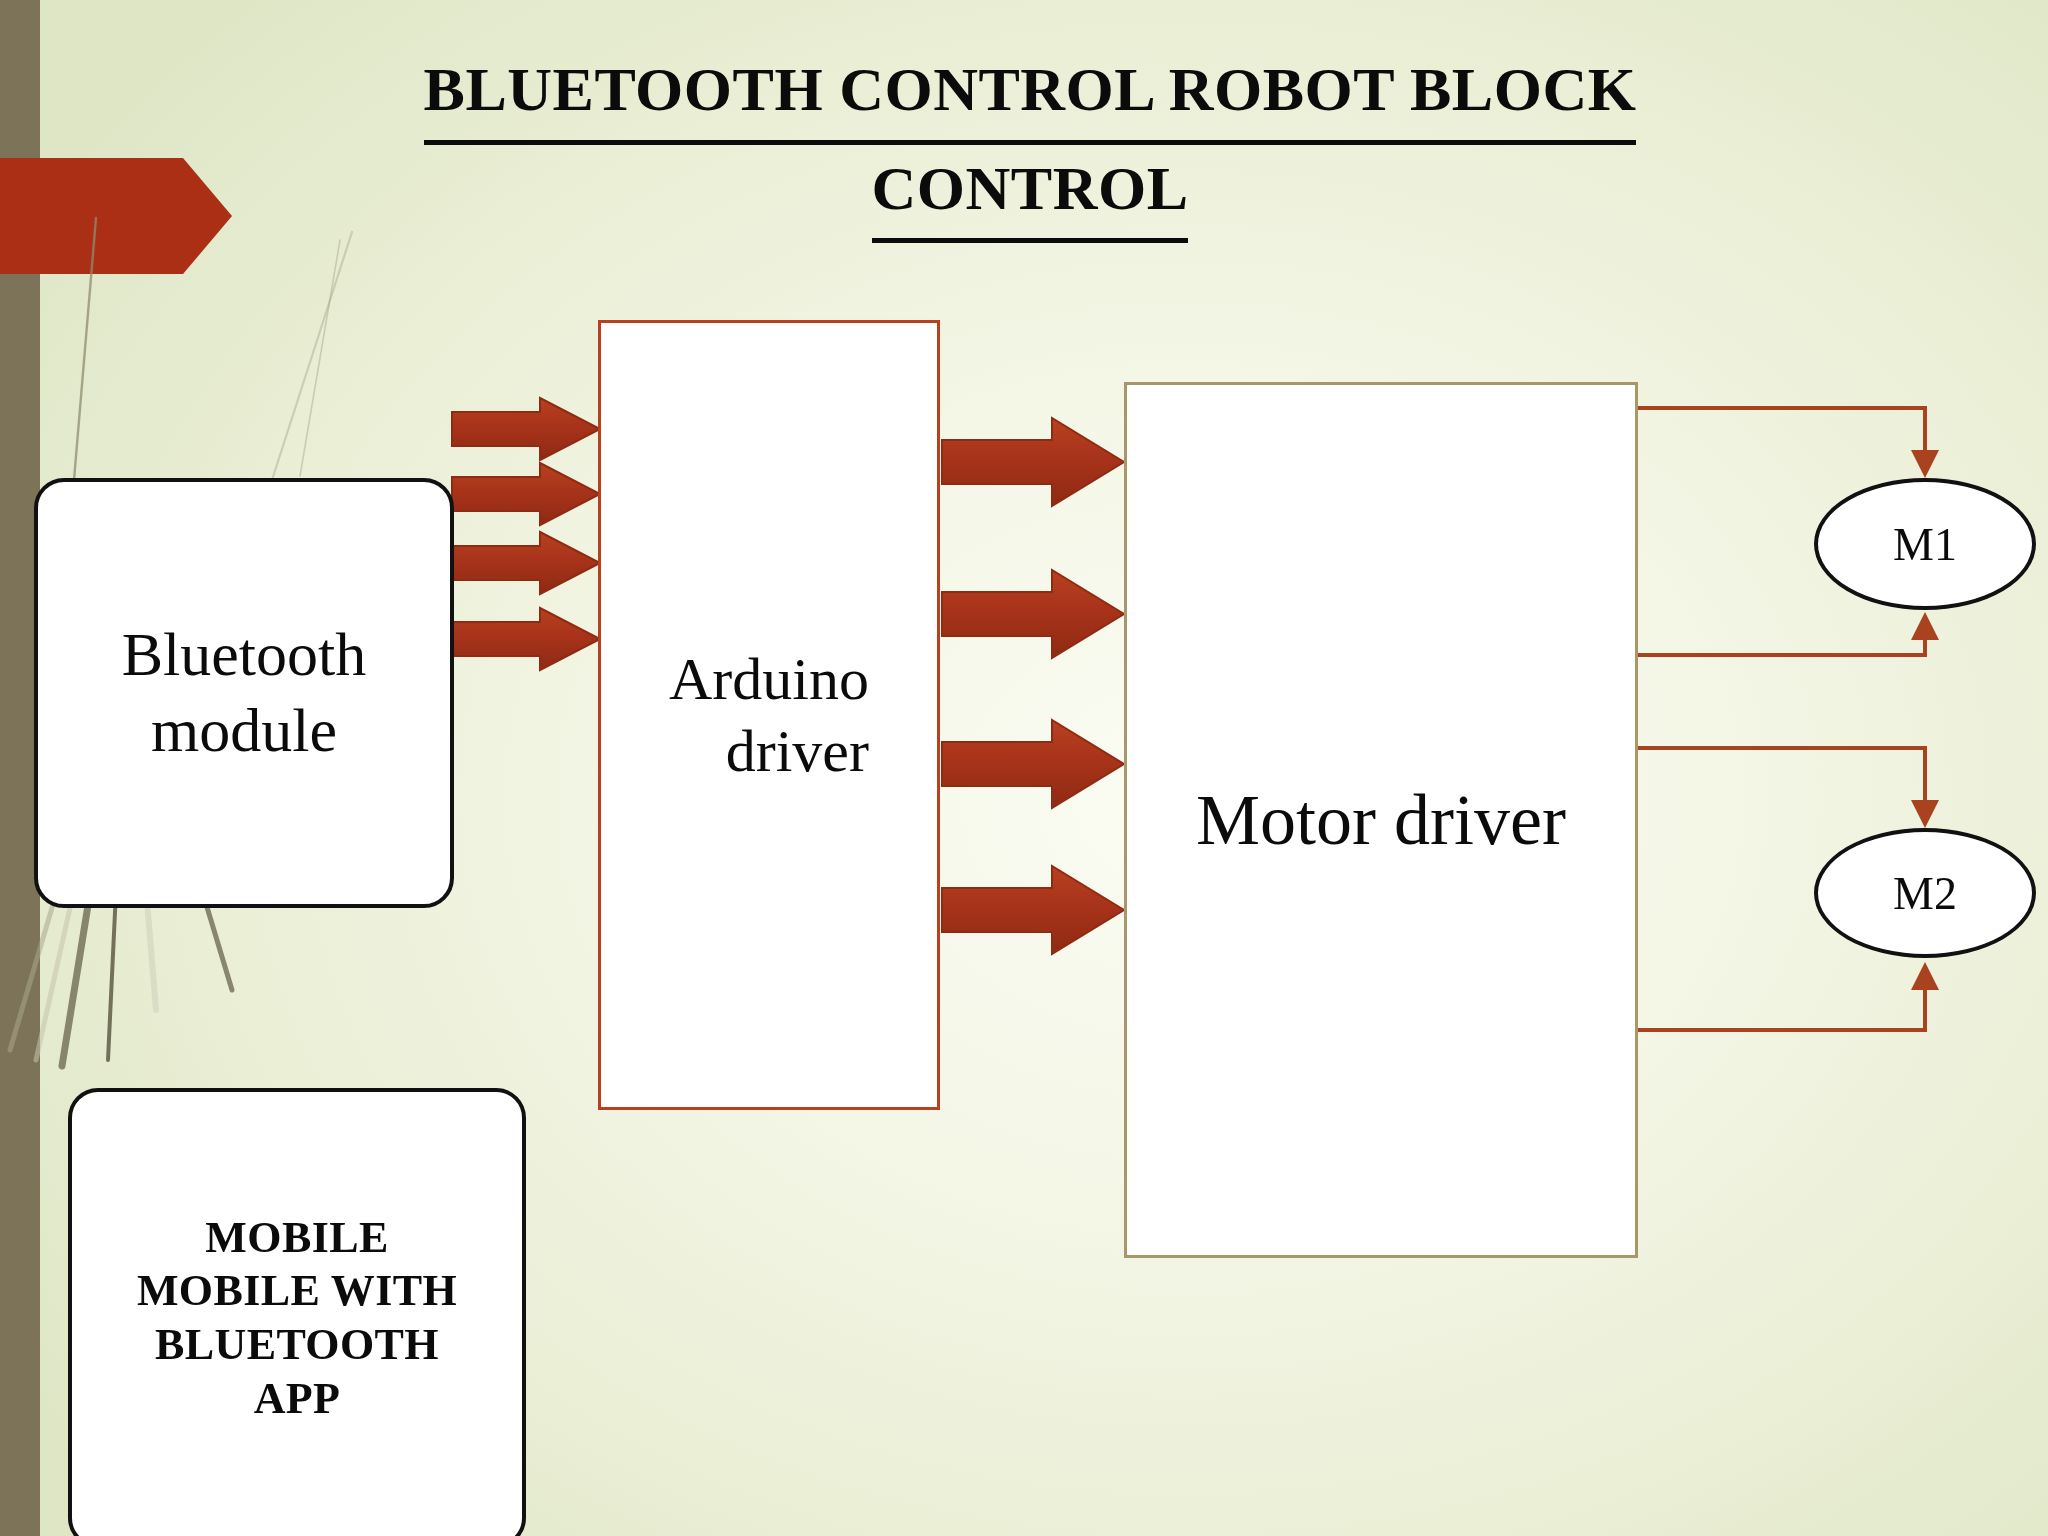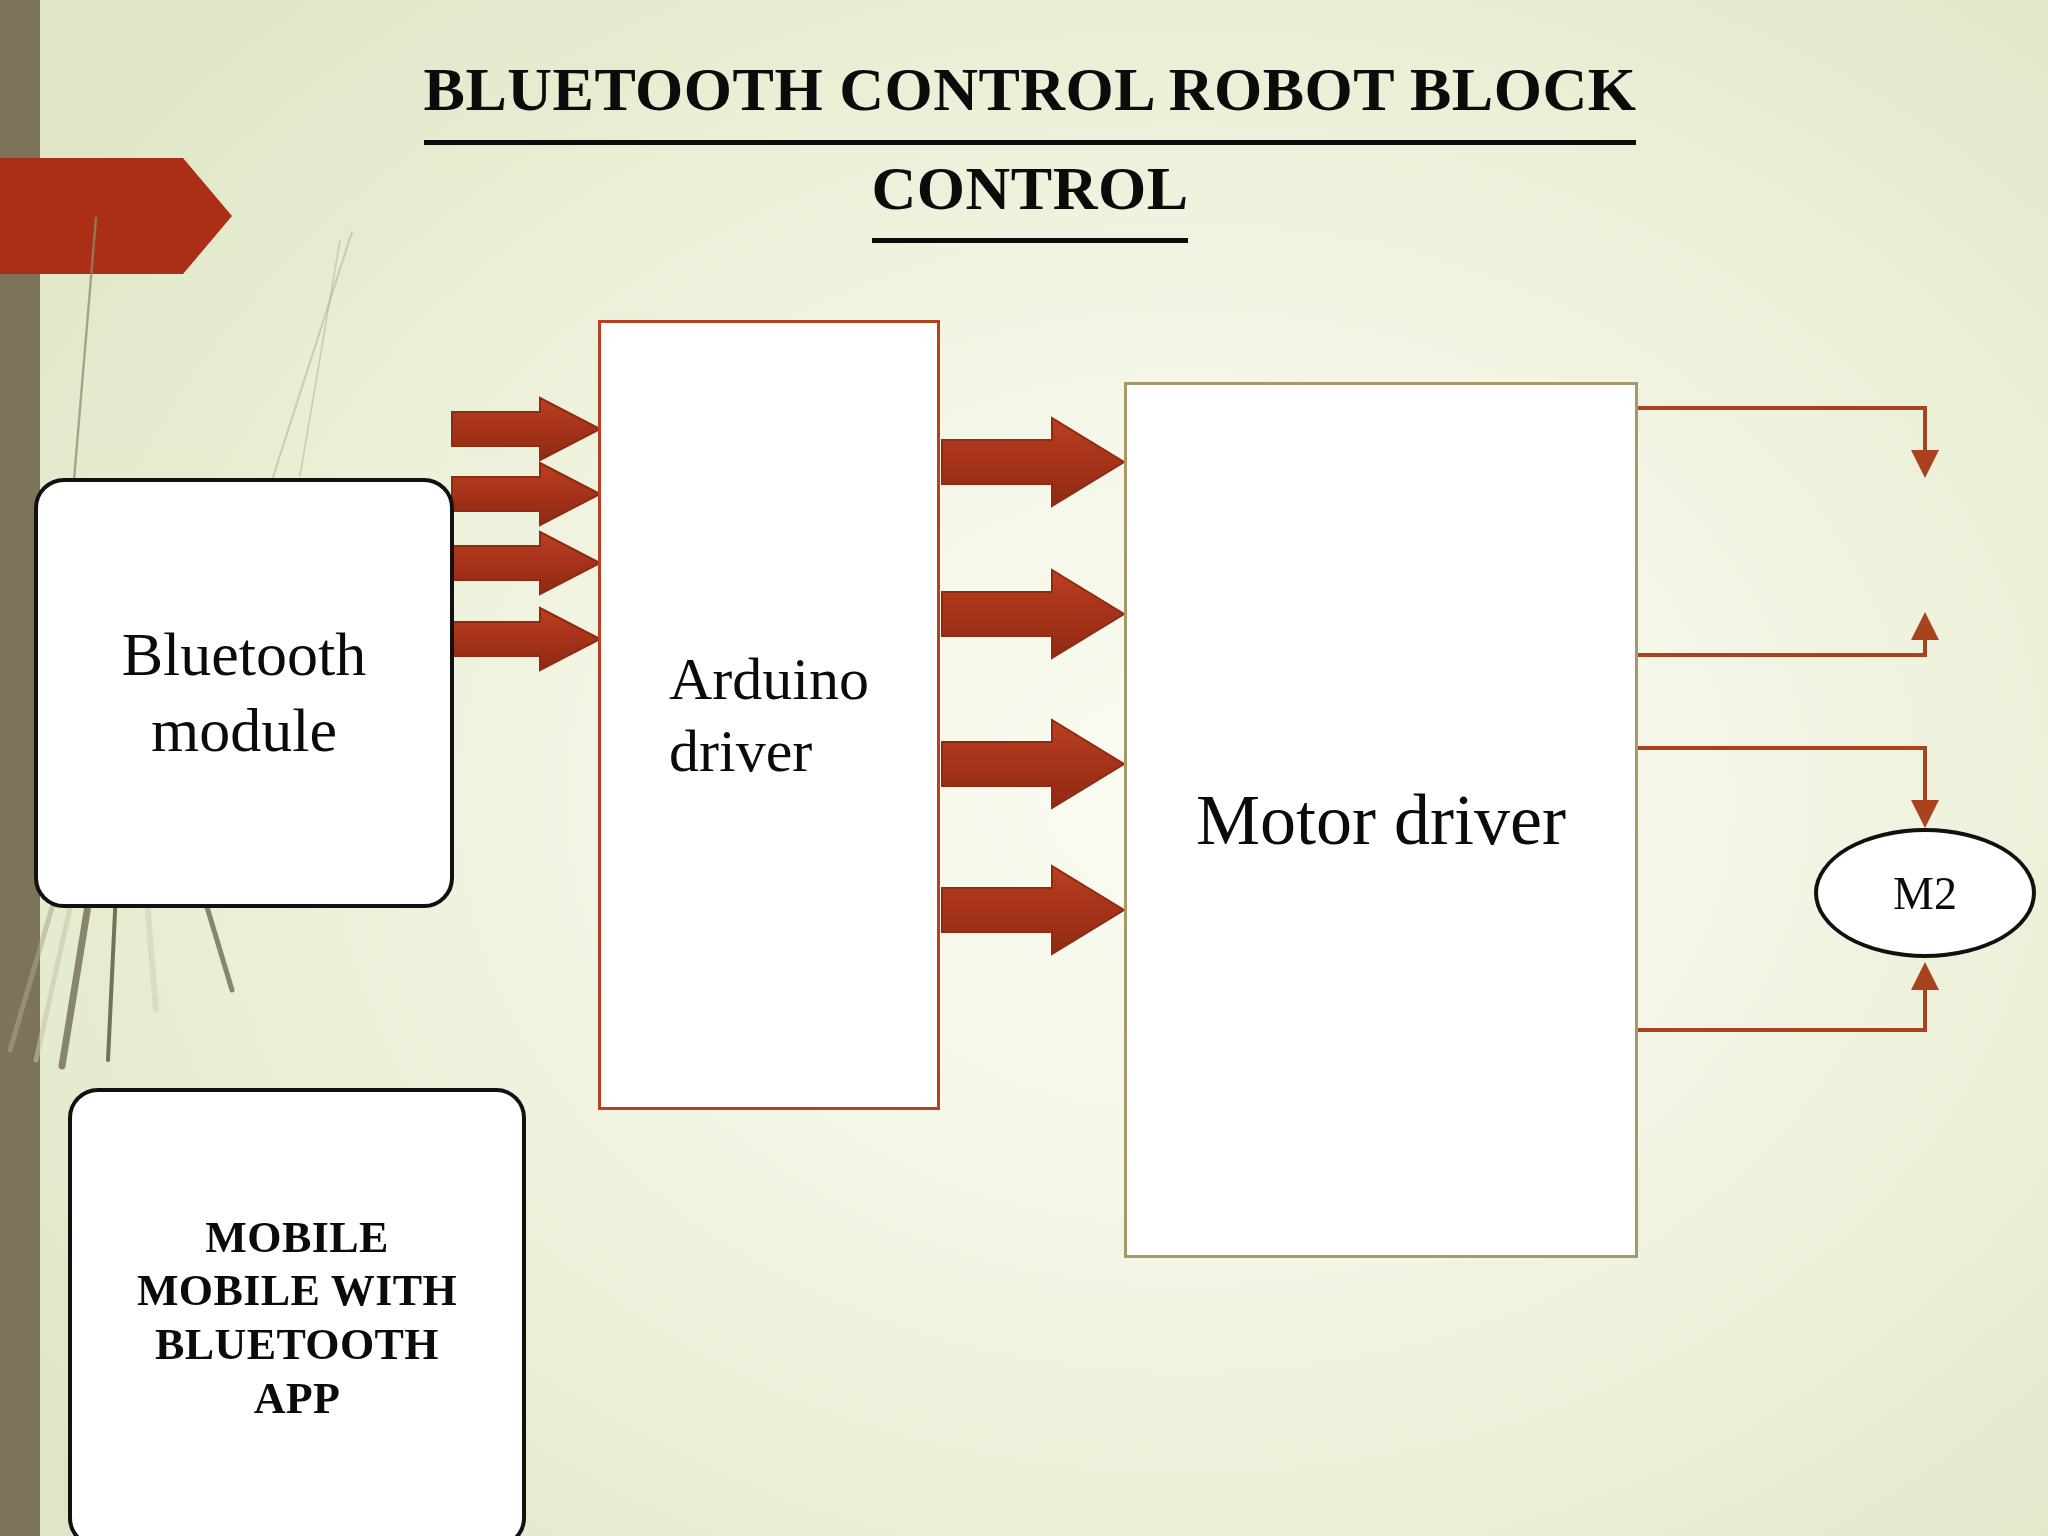--- a/index.html
+++ b/index.html
@@ -83,21 +83,21 @@
     letter-spacing: 0.4px;
   }
 
   .sbox {
     position: absolute;
     background: #ffffff;
     box-sizing: border-box;
     display: flex;
     align-items: center;
     justify-content: center;
-    text-align: left;
+    text-align: right;
     color: #0b0b0b;
     line-height: 1.2;
   }
   #arduino-box {
     left: 598px; top: 320px;
     width: 342px; height: 790px;
     border: 3px solid #b8401f;
     font-size: 60px;
   }
   #driver-box {
@@ -219,18 +219,21 @@
       <div>driver</div>
     </div>
   </div>
 
   <div class="sbox" id="driver-box">
     <div>
       <div>Motor driver</div>
     </div>
   </div>
 
+  <div class="ellipse" id="m1-ellipse">
+    <span>M1</span>
+  </div>
 
   <div class="ellipse" id="m2-ellipse">
     <span>M2</span>
   </div>
 
 </div>
 
 </body></html>

